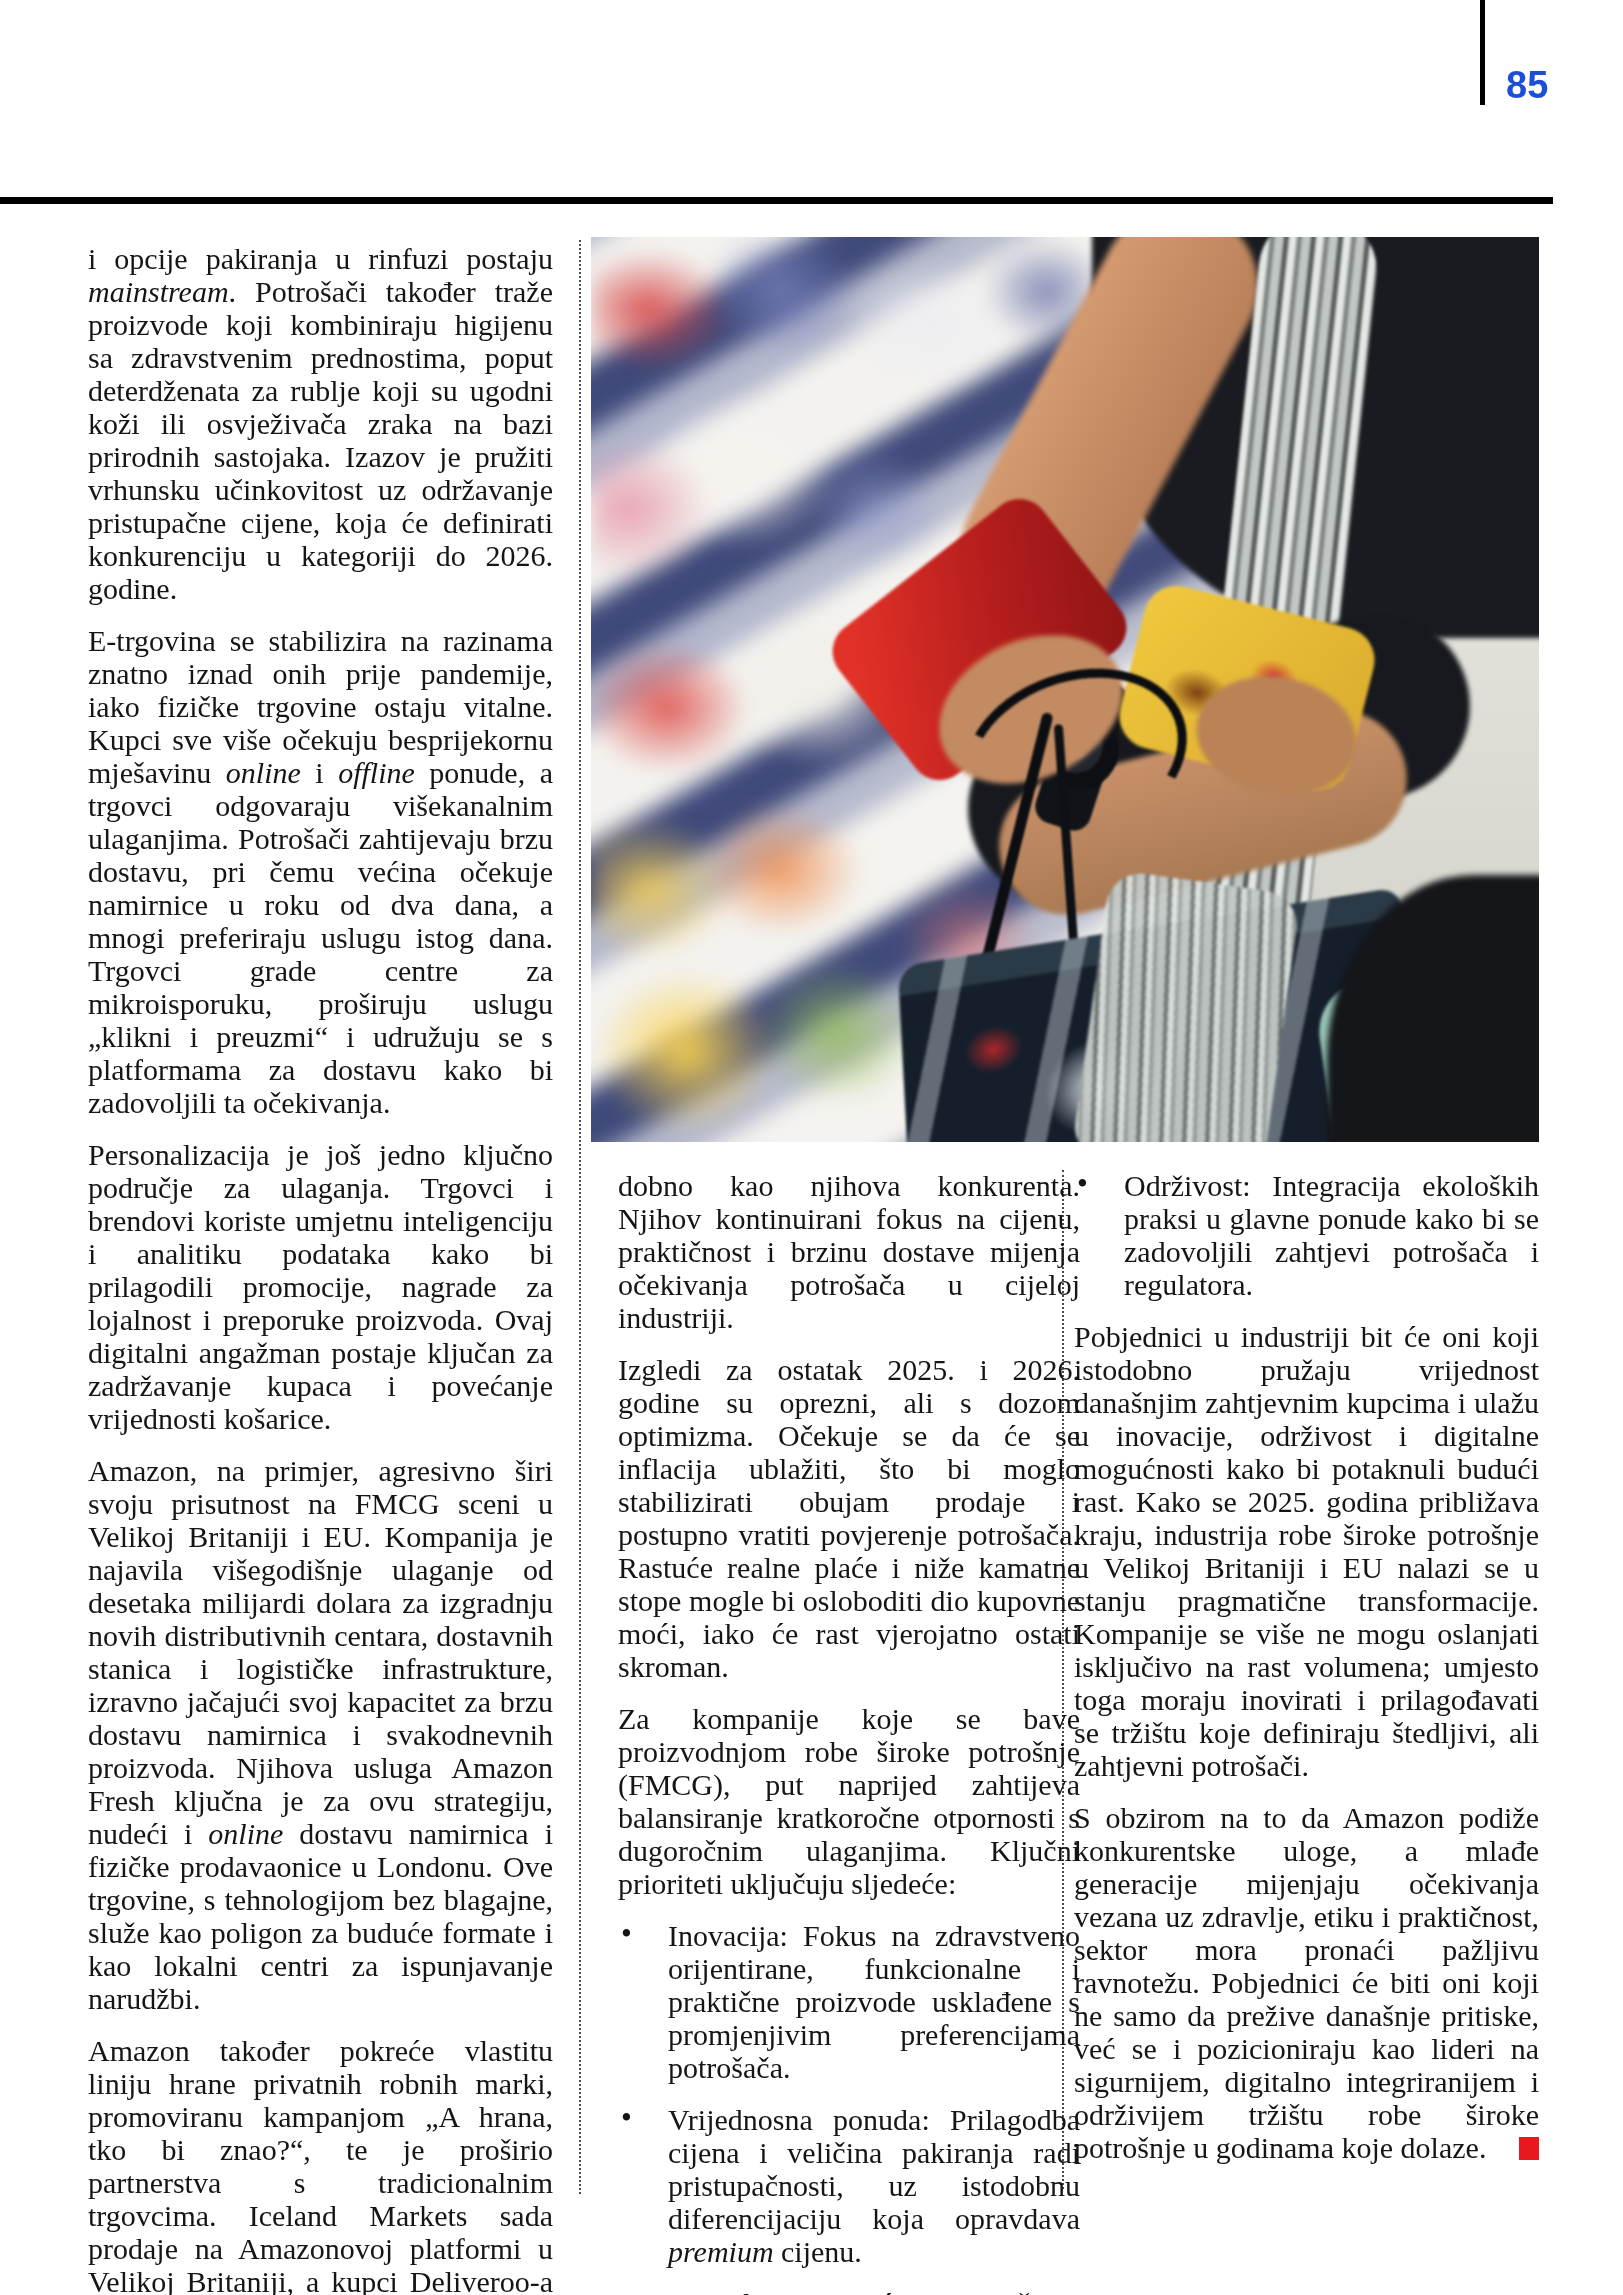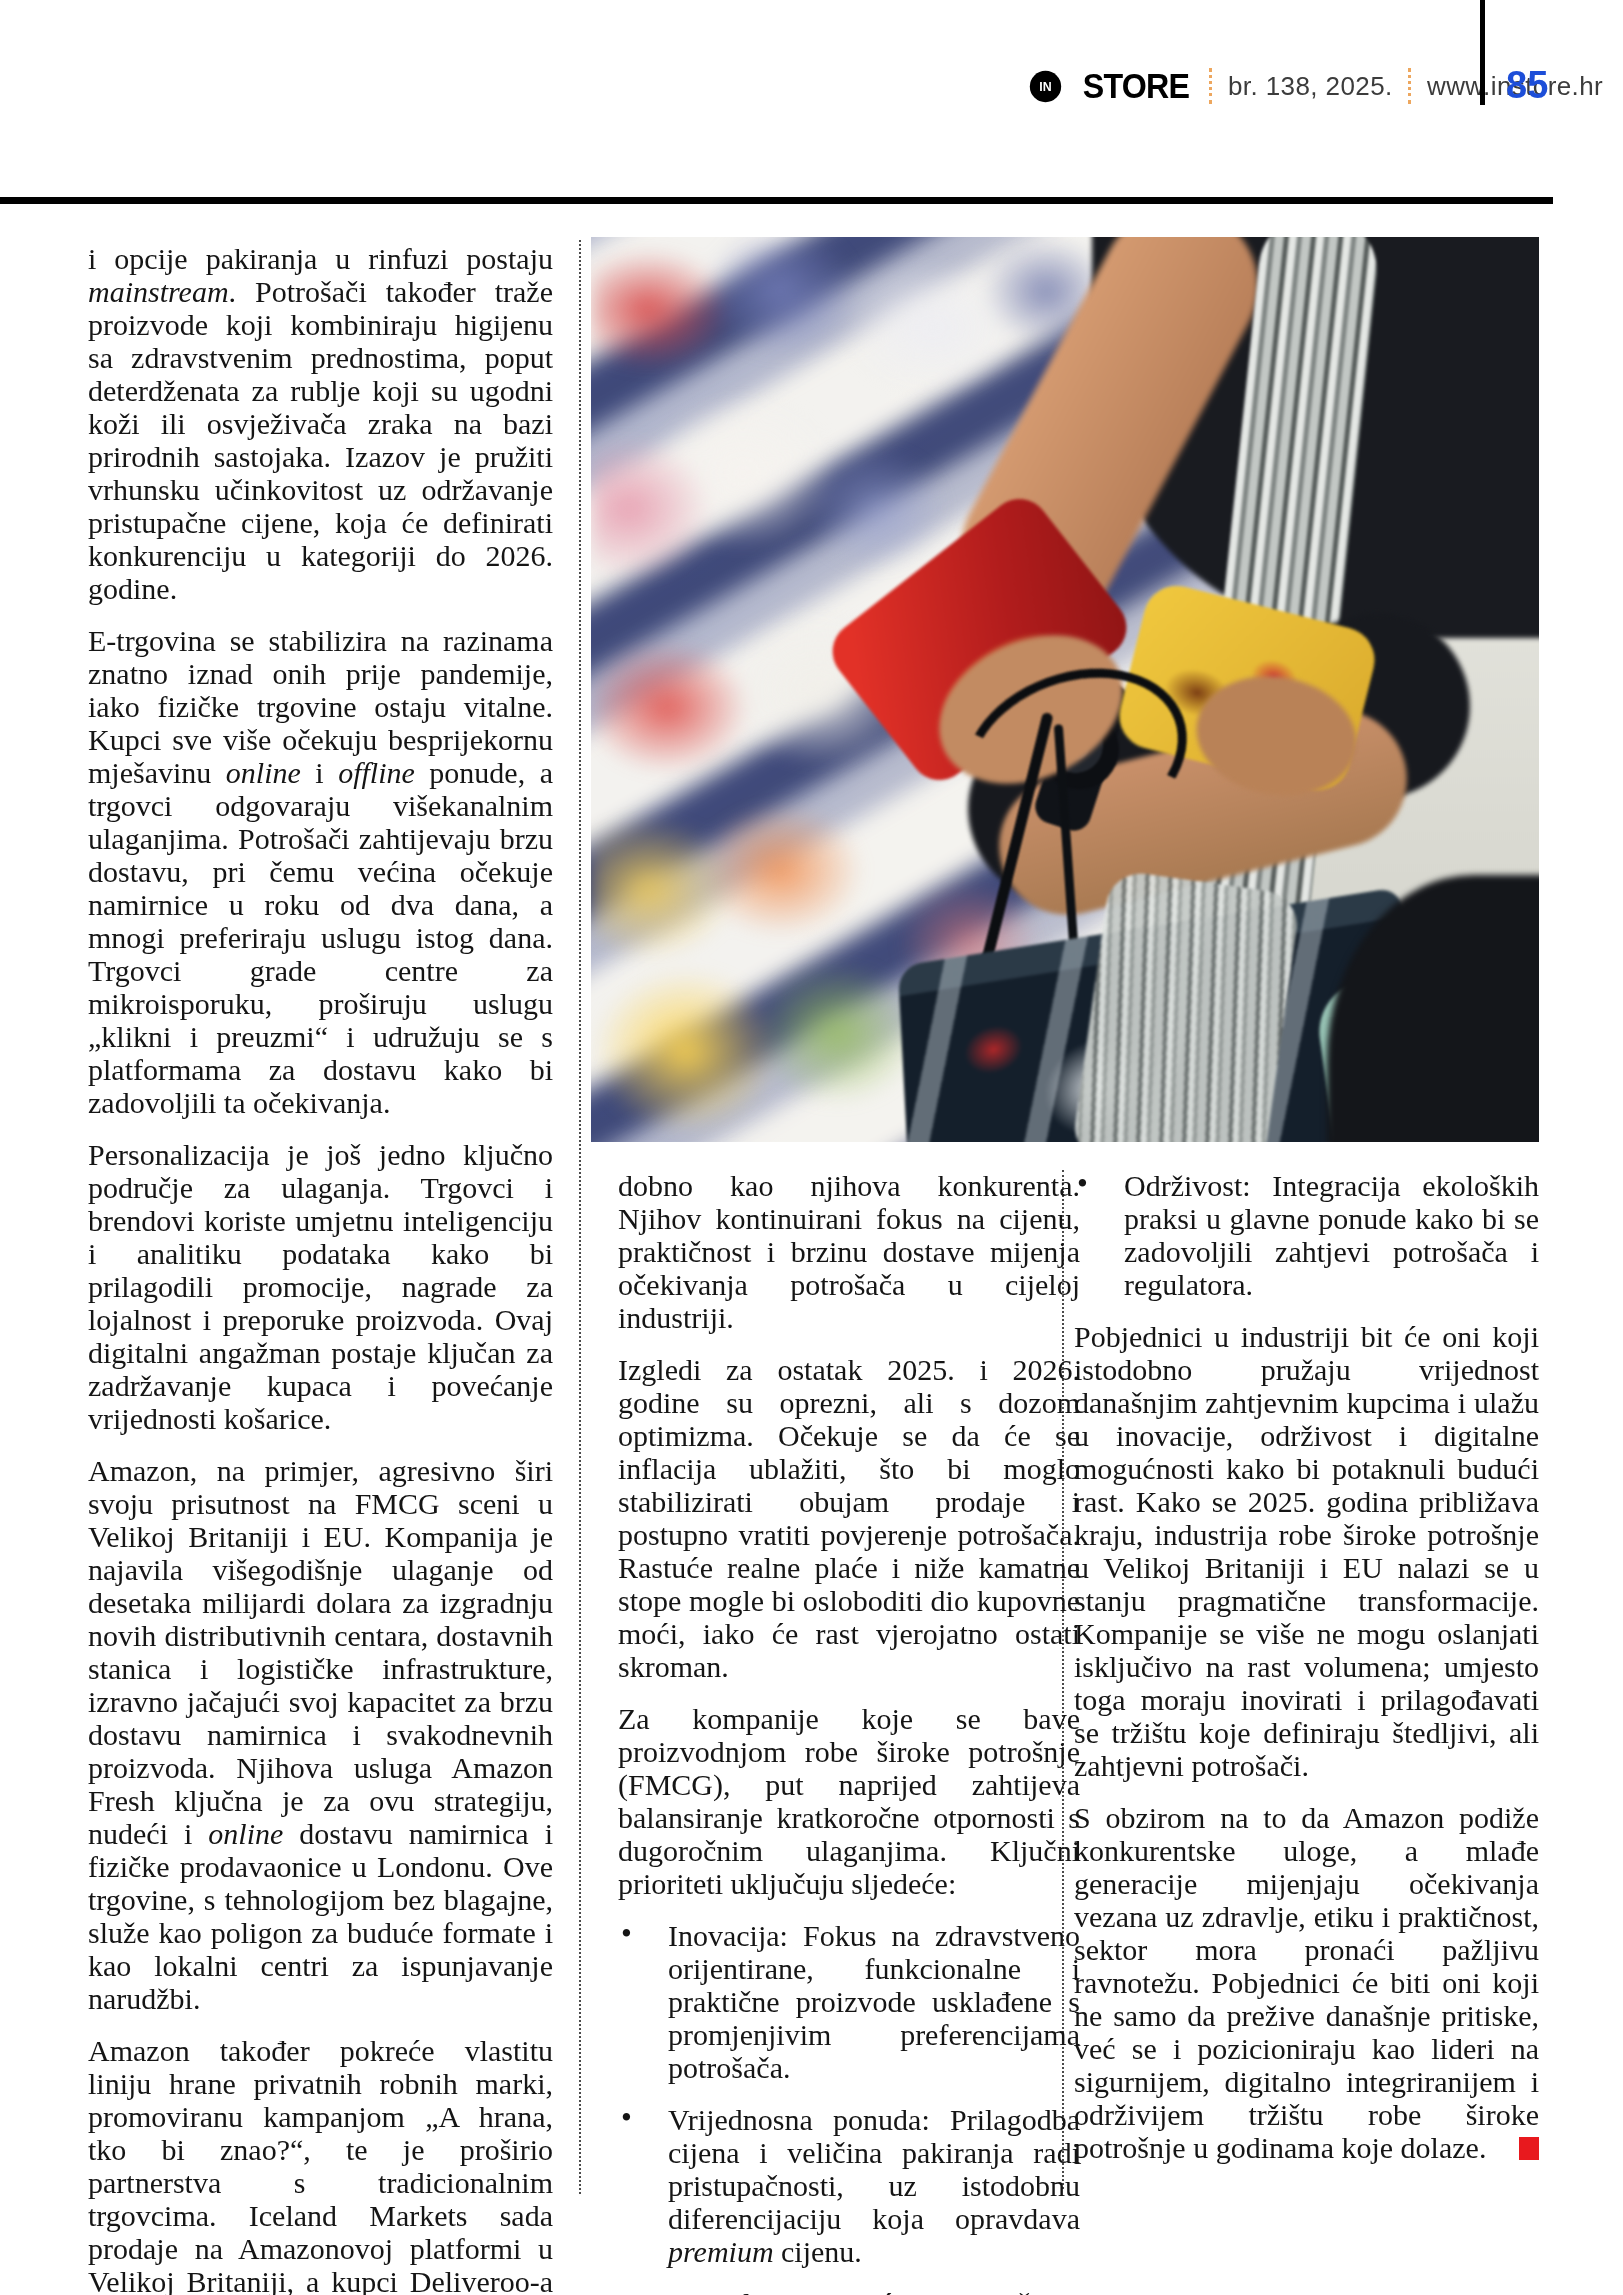--- a/index.html
+++ b/index.html
@@ -104,31 +104,20 @@
   .ph-strands{left:499px;top:644px;width:192px;height:291px;transform:rotate(8deg);border-radius:35px;filter:blur(1.6px);opacity:.95;
     background:repeating-linear-gradient(84deg,#dfe3e0 0 6.3px,#9aa09d 6.3px 10.2px,#c6cbc8 10.2px 19px,#6d7371 19px 23px);}
   .ph-teal-bag{left:734px;top:734px;width:236px;height:192px;transform:rotate(-8deg);border-radius:51px 35px 0 0;
     background:linear-gradient(160deg,#9ec9ba,#6fa596);filter:blur(1.6px);}
 </style>
 </head>
 <body>
 
 <div class="page">
 
-  <div class="header-meta">
-    <svg class="logo-icon" viewBox="0 0 40 40">
-      <circle cx="20" cy="20" r="19" fill="#000"></circle>
-      <text x="20" y="26" text-anchor="middle" font-family="Liberation Sans, sans-serif" font-size="15" font-weight="bold" fill="#fff">IN</text>
-    </svg>
-    <span class="logo-text">STORE</span>
-    <span class="hsep"></span>
-    <span class="meta-text">br. 138, 2025.</span>
-    <span class="hsep"></span>
-    <span class="meta-text">www.instore.hr</span>
-  </div>
   <div class="page-bar"></div>
   <div class="page-number">85</div>
   <div class="top-rule"></div>
 
   <div class="vrule vrule-1"></div>
   <div class="vrule vrule-2"></div>
 
   <div class="photo">
     <div class="ph-base"></div>
     <div class="ph-bands"></div>

